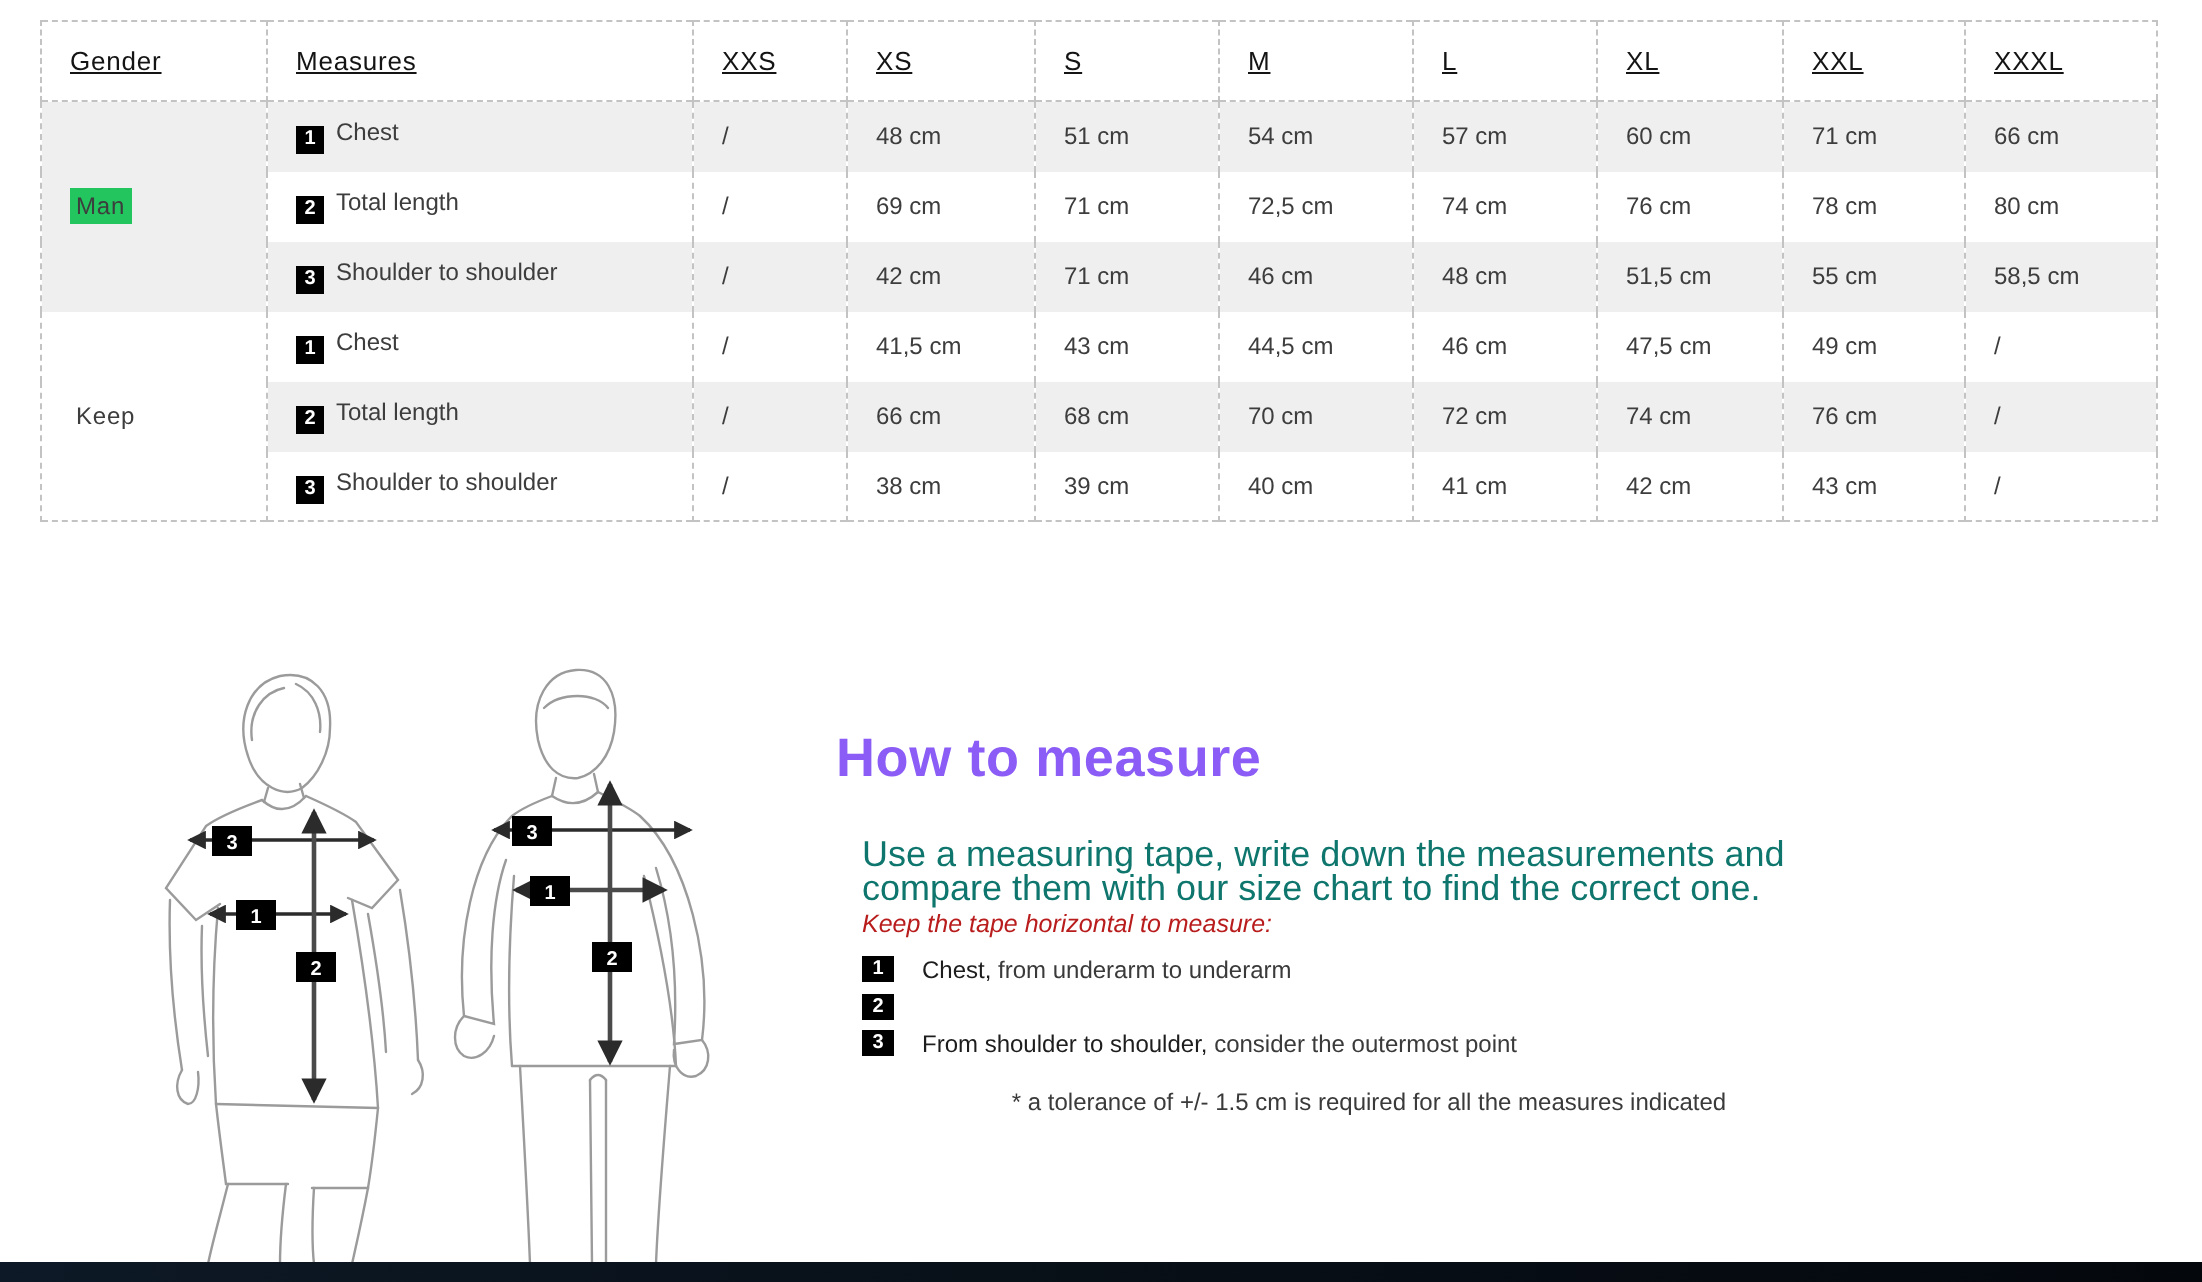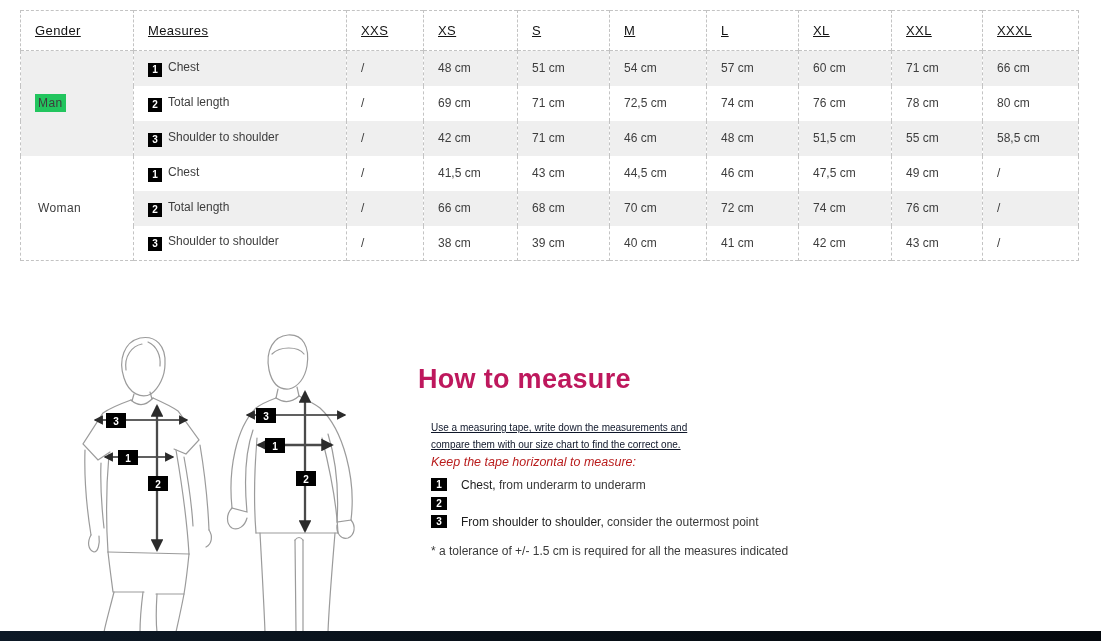--- a/index.html
+++ b/index.html
@@ -56,36 +56,36 @@
     margin-right: 6px;
     vertical-align: -2px;
   }
 
   
   .howto { position: absolute; left: 418px; top: 364px; width: 520px; }
   .howto-title {
     font-size: 27px;
     font-weight: bold;
     letter-spacing: .3px;
-    color: #be185d;
-  }
-  .howto-intro { margin: 24px 0 0 13px; font-size: 10px; line-height: 17px; color: #0f172a; text-decoration: underline; }
+    color: #8b5cf6;
+  }
+  .howto-intro { margin: 24px 0 0 13px; font-size: 18px; line-height: 17px; color: #0f766e; }
   .howto-keep  { margin: 2px 0 0 13px; font-size: 12.5px; color: #b91c1c; font-style: italic; }
   .howto-steps { margin: 9px 0 0 13px; }
   .step-row { display: flex; align-items: flex-start; margin-bottom: 5px; font-size: 12px; line-height: 14px; color: #3a3a3a; }
   .step-badge {
     flex: 0 0 auto;
     width: 16px; height: 13px;
     background: #000; color: #fff;
     font-size: 10px; font-weight: bold;
     line-height: 13px; text-align: center;
     margin-right: 14px;
   }
   .step-bold { font-weight: normal; color: #1d1d1d; }
-  .howto-footnote { margin: 15px 0 0 13px; font-size: 12px; color: #3a3a3a; }
+  .howto-footnote { margin: 15px 0 0 13px; font-size: 12px; color: #3a3a3a; text-align: center; }
 
   
   .figures-svg { position: absolute; left: 60px; top: 330px; }
   .sketch { stroke: #9b9b9b; stroke-width: 1.2; fill: none; stroke-linecap: round; }
   .sketch-fill { stroke: #9b9b9b; stroke-width: 1.2; fill: #fff; stroke-linecap: round; }
   .arrow { stroke: #2b2b2b; stroke-width: 1.7; fill: none; }
   .arrow-thick { stroke: #4a4a4a; stroke-width: 2.3; fill: none; }
   .svg-badge-rect { fill: #000; }
   .svg-badge-text {
     fill: #fff; font-size: 10px; font-weight: bold;
@@ -160,21 +160,21 @@
         <td class="cell-gray">/</td>
         <td class="cell-gray">42 cm</td>
         <td class="cell-gray">71 cm</td>
         <td class="cell-gray">46 cm</td>
         <td class="cell-gray">48 cm</td>
         <td class="cell-gray">51,5 cm</td>
         <td class="cell-gray">55 cm</td>
         <td class="cell-gray">58,5 cm</td>
       </tr>
       <tr>
-        <td rowspan="3" class="gender-cell"><span class="gender-label">Woman</span></td>
+        <td rowspan="3" class="gender-cell"><span class="gender-label">Keep</span></td>
         <td class=""><span class="num-badge">1</span><span>Chest</span></td>
         <td class="">/</td>
         <td class="">41,5 cm</td>
         <td class="">43 cm</td>
         <td class="">44,5 cm</td>
         <td class="">46 cm</td>
         <td class="">47,5 cm</td>
         <td class="">49 cm</td>
         <td class="">/</td>
       </tr>

